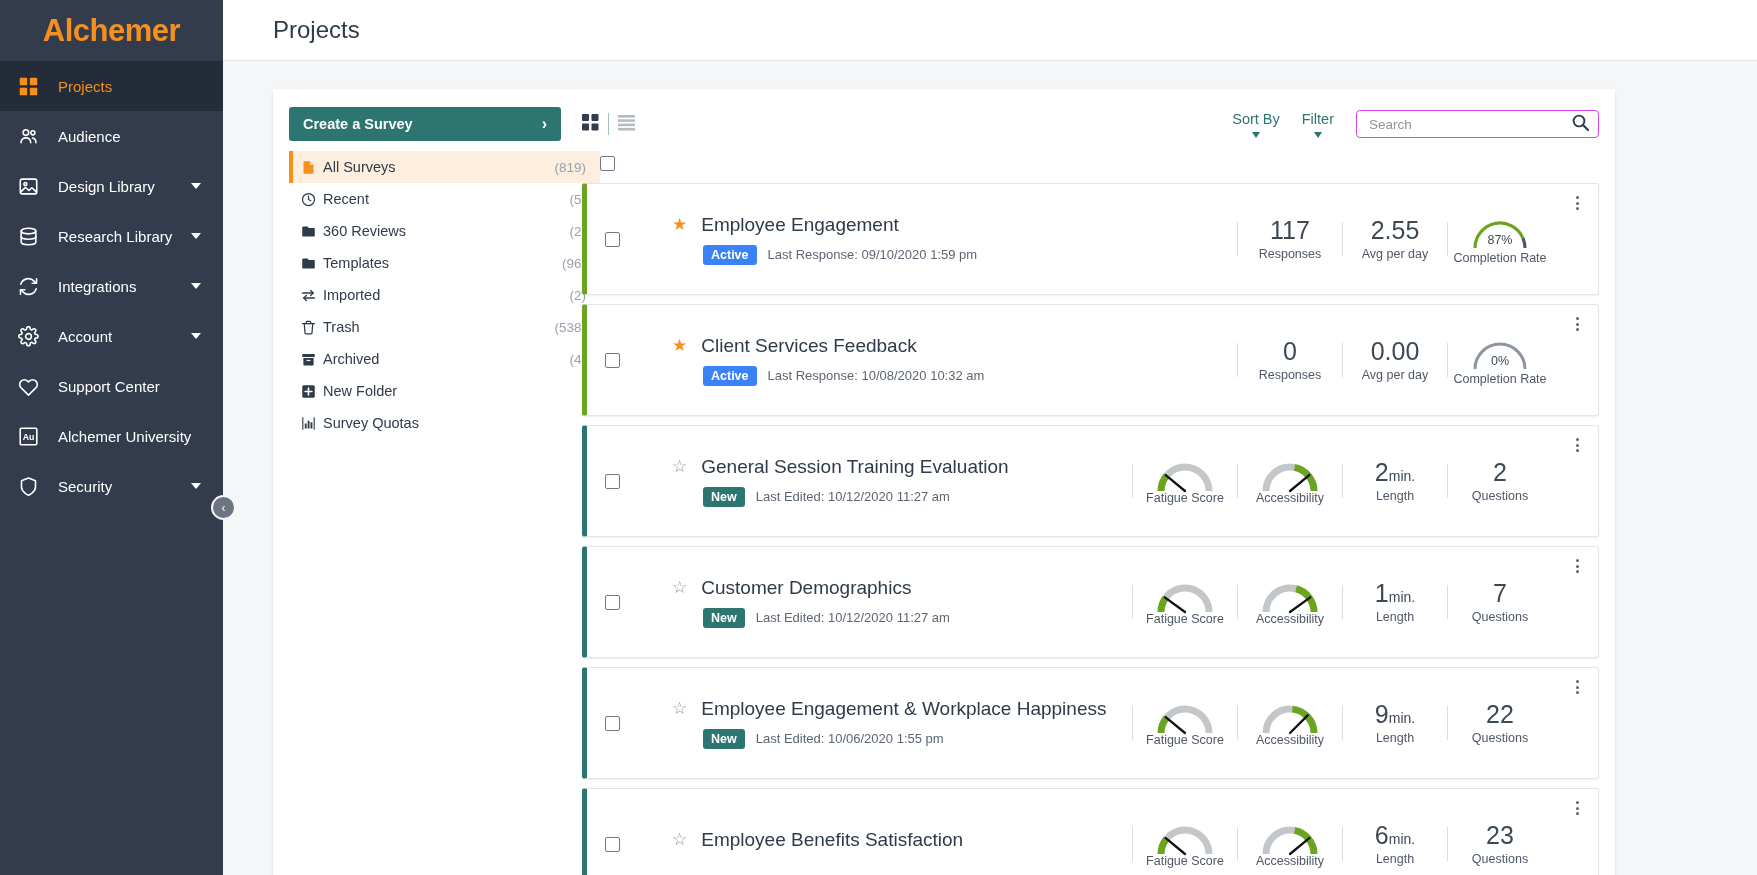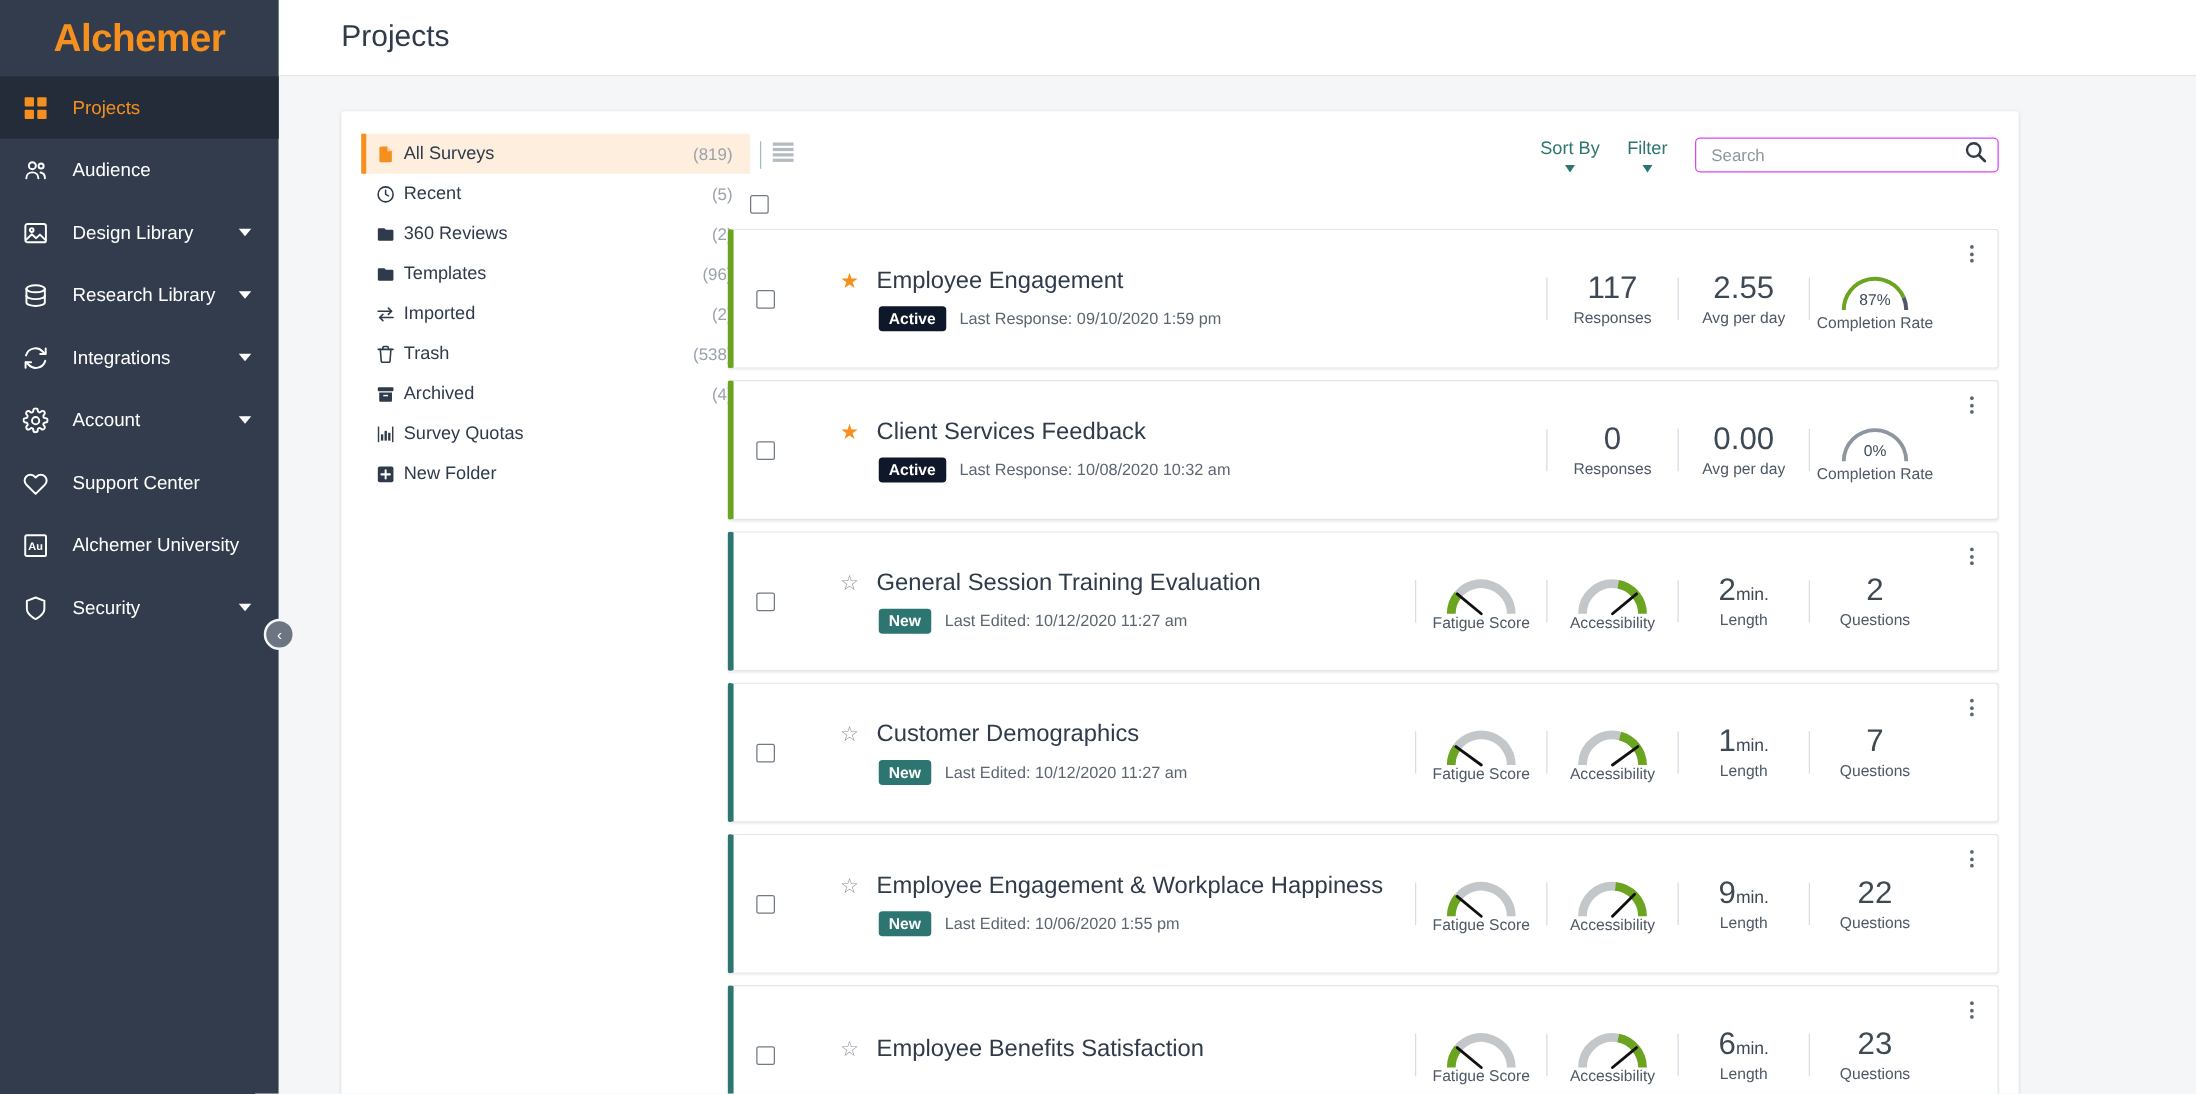--- a/index.html
+++ b/index.html
@@ -129,21 +129,21 @@
   .card.teal { border-left-color: #2d7571; }
   .card-cbx { padding: 0 22px 0 18px; }
   .card-main { flex: 1; padding-left: 30px; }
   .title-row { display: flex; align-items: center; gap: 14px; }
   .star { font-size: 17px; color: #f5901e; cursor: pointer; line-height: 1; }
   .star.empty { color: #8d959f; }
   .card-title { font-size: 19px; color: #2f3a4a; cursor: pointer; }
   .meta-row { display: flex; align-items: center; gap: 11px; margin-top: 9px; padding-left: 31px; }
   .badge {
     font-size: 12.5px; color: #fff; padding: 3px 8px; border-radius: 3px;
-    font-weight: bold; background: #0f172a;
+    font-weight: bold; background: #3b82f6;
   }
   .badge.new { background: #2d7571; }
   .meta-text { font-size: 13px; color: #5c6673; }
 
   .stats { display: flex; align-items: center; padding-right: 46px; }
   .stat {
     width: 104px; text-align: center; display: flex; flex-direction: column;
     align-items: center; justify-content: center;
   }
   .stat-sep { width: 1px; height: 34px; background: #d8dde3; }
@@ -271,20 +271,24 @@
 
   <main class="main">
     <div class="topbar">
       <div class="page-title">Projects</div>
     </div>
 
     <div class="content-wrap">
       <div class="panel">
 
         <div class="folders">
+          <div class="create-btn">
+            <span>Create a Survey</span>
+            <span class="create-chevron">›</span>
+          </div>
           <div id="folder-list">
               <div class="folder-item active">
                 <span class="folder-ico">
                   <svg width="15" height="15" viewBox="0 0 24 24" fill="#f5901e">
                     <path d="M14 2H6a2 2 0 0 0-2 2v16a2 2 0 0 0 2 2h12a2 2 0 0 0 2-2V8z"></path>
                     <path d="M14 2v6h6" fill="#fff" opacity=".55"></path>
                   </svg>
                 </span>
                 <span class="folder-label">All Surveys</span>
                 <span class="folder-count">(819)</span>
@@ -343,42 +347,42 @@
               <div class="folder-item">
                 <span class="folder-ico">
                   <svg width="15" height="15" viewBox="0 0 24 24" fill="#2f3a4a">
                     <rect x="2" y="3" width="20" height="5" rx="1"></rect>
                     <path d="M3.8 9.6h16.4V20a1.4 1.4 0 0 1-1.4 1.4H5.2A1.4 1.4 0 0 1 3.8 20z"></path>
                     <rect x="9" y="12.6" width="6" height="1.9" fill="#fff"></rect>
                   </svg>
                 </span>
                 <span class="folder-label">Archived</span>
                 <span class="folder-count">(4)</span>
+              </div>
+              <div class="folder-item">
+                <span class="folder-ico">
+                  <svg width="15" height="15" viewBox="0 0 24 24" fill="#2f3a4a">
+                    <rect x="2" y="2" width="20" height="20" rx="2.5"></rect>
+                    <path d="M12 6.6v10.8M6.6 12h10.8" stroke="#fff" stroke-width="2.6" stroke-linecap="round"></path>
+                  </svg>
+                </span>
+                <span class="folder-label">New Folder</span>
+                <span class="folder-count"></span>
               </div>
               <div class="folder-item">
                 <span class="folder-ico">
                   <svg width="15" height="15" viewBox="0 0 24 24" fill="#2f3a4a">
                     <rect x="2" y="2" width="1.8" height="20"></rect>
                     <rect x="20.2" y="2" width="1.8" height="20"></rect>
                     <rect x="6" y="12" width="3" height="8"></rect>
                     <rect x="10.6" y="7.5" width="3" height="12.5"></rect>
                     <rect x="15.2" y="10" width="3" height="10"></rect>
                   </svg>
                 </span>
                 <span class="folder-label">Survey Quotas</span>
-                <span class="folder-count"></span>
-              </div>
-              <div class="folder-item">
-                <span class="folder-ico">
-                  <svg width="15" height="15" viewBox="0 0 24 24" fill="#2f3a4a">
-                    <rect x="2" y="2" width="20" height="20" rx="2.5"></rect>
-                    <path d="M12 6.6v10.8M6.6 12h10.8" stroke="#fff" stroke-width="2.6" stroke-linecap="round"></path>
-                  </svg>
-                </span>
-                <span class="folder-label">New Folder</span>
                 <span class="folder-count"></span>
               </div>
             </div>
         </div>
 
         <div class="listcol">
           <div class="toolbar">
             <div class="viewtoggle">
               <span>
                 <svg width="17" height="17" viewBox="0 0 17 17">

